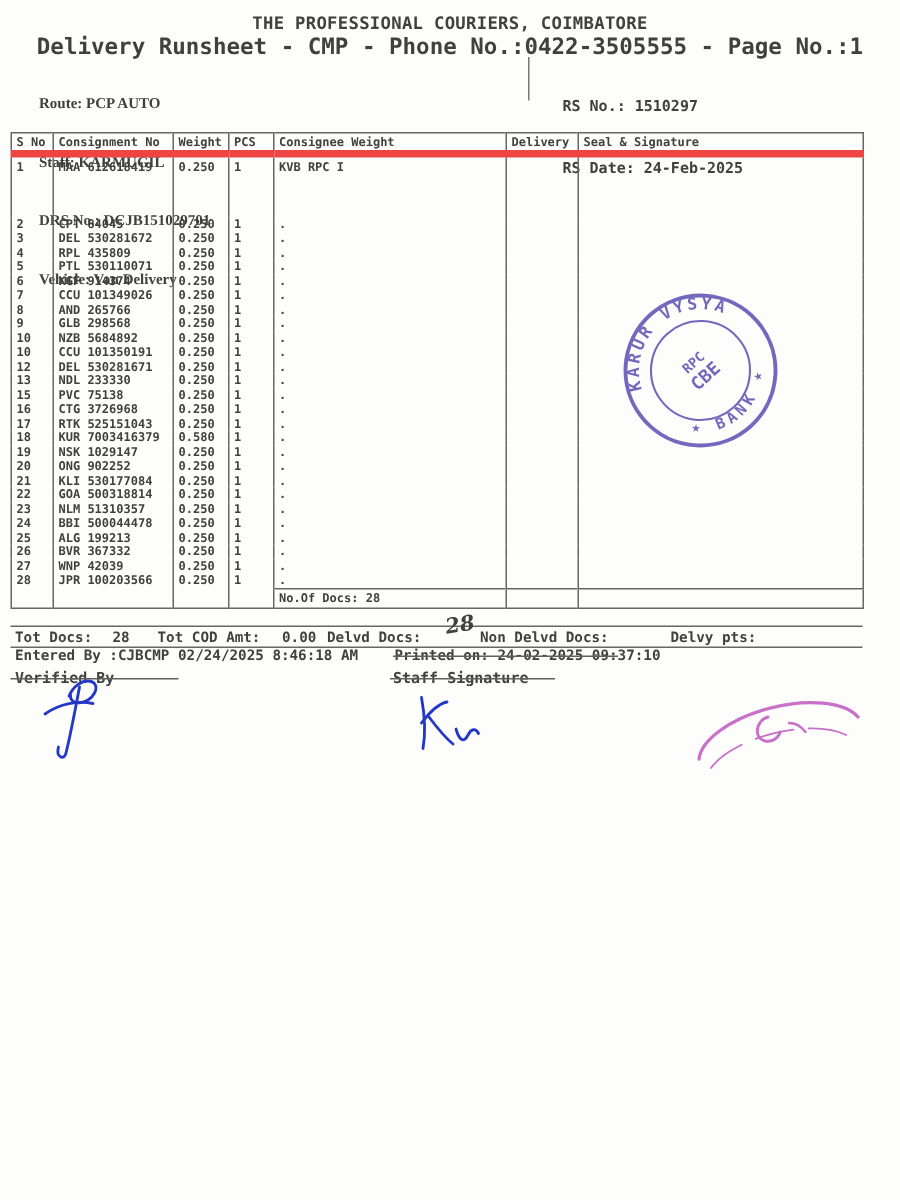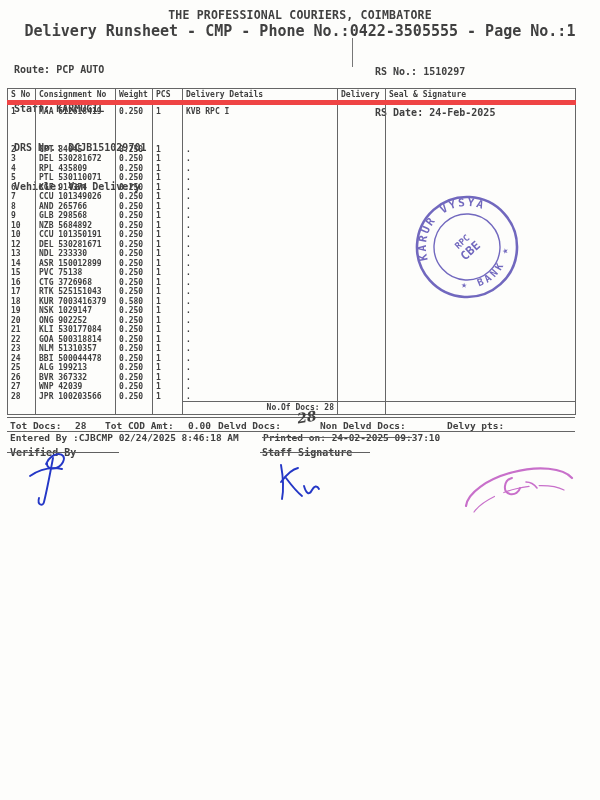--- a/index.html
+++ b/index.html
@@ -4,32 +4,32 @@
 <style>
   * { margin:0; padding:0; box-sizing:border-box; }
   html,body { background:#ffffff; }
   .page {
     position:relative; width:600px; height:800px; background:#fdfdfb;
     font-family:"DejaVu Sans Mono","Liberation Mono",monospace;
     font-weight:bold; color:#404040; overflow:hidden;
   }
   .title { position:absolute; top:8px; left:0; width:100%; text-align:center; font-size:11.5px; letter-spacing:.2px; }
   .subtitle { position:absolute; top:22px; left:0; width:100%; text-align:center; font-size:15px; }
-  .info-left { position:absolute; left:14px; top:37px; font-size:10px; line-height:13px; white-space:pre; }
+  .info-left { position:absolute; left:26px; top:37px; font-size:10px; line-height:13px; white-space:pre;font-family:Liberation Serif, serif; }
   .info-right { position:absolute; left:352px; top:38px; width:223px; height:29px;
     border-left:1px solid #777; padding-left:22px; font-size:10px; line-height:13.5px; white-space:pre; }
   table.runsheet { position:absolute; left:7px; top:88px; width:568px;
     border-collapse:collapse; table-layout:fixed; border:1px solid #666; }
   .runsheet th, .runsheet td { border-left:1px solid #666; font-weight:bold; text-align:left;
     padding:0 3px; overflow:hidden; white-space:nowrap; font-size:8px; }
   .runsheet thead th { border-bottom:5px solid #ef4444; height:14px; }
   .runsheet tbody td { height:9.5px; line-height:9.5px; }
   .runsheet tr.first td { height:42px; line-height:11px; vertical-align:top; padding-top:1px; }
   .runsheet tr.docs-row td { height:13px; line-height:12px; }
-  .runsheet tr.docs-row td.topline { border-top:1px solid #666;text-align:right; }
+  .runsheet tr.docs-row td.topline { border-top:1px solid #666; }
   .totals-box { position:absolute; left:7px; top:417px; width:568px; height:15px;
     border-top:1px solid #666; border-bottom:1px solid #666; font-size:9.5px; }
   .totals-box span { position:absolute; top:2px; white-space:pre; }
   .footer-line { position:absolute; font-size:9.5px; white-space:pre; }
   .verify-label { position:absolute; font-size:10px; white-space:pre; }
   .hline { position:absolute; height:1px; background:#606060; }
   .hand28 { position:absolute; left:297px; top:409px; font-family:"DejaVu Serif","Liberation Serif",serif;
     font-style:italic; font-size:14px; transform:rotate(-9deg); }
   .stamp-main { position:absolute; left:405px; top:185px; }
   .stamp-corner { position:absolute; left:460px; top:448px; }
@@ -66,21 +66,21 @@
       <col style="width:155px">
         <col style="width:48px">
         <col style="width:190px">
     </colgroup>
     <thead>
       <tr>
         <th>S No</th>
         <th>Consignment No</th>
         <th>Weight</th>
         <th>PCS</th>
-        <th>Delivery Details</th>
+        <th>Consignee Weight</th>
         <th>Delivery</th>
         <th>Seal &amp; Signature</th>
       </tr>
     </thead>
     <tbody id="table-body">
         <tr class="first">
       <td>1</td>
       <td>MAA 612618419</td>
       <td>0.250</td>
       <td>1</td>
@@ -183,29 +183,20 @@
       <td>DEL 530281671</td>
       <td>0.250</td>
       <td>1</td>
       <td>.</td>
       <td></td>
       <td></td>
     </tr>
         <tr>
       <td>13</td>
       <td>NDL 233330</td>
-      <td>0.250</td>
-      <td>1</td>
-      <td>.</td>
-      <td></td>
-      <td></td>
-    </tr>
-        <tr>
-      <td>14</td>
-      <td>ASR 150012899</td>
       <td>0.250</td>
       <td>1</td>
       <td>.</td>
       <td></td>
       <td></td>
     </tr>
         <tr>
       <td>15</td>
       <td>PVC 75138</td>
       <td>0.250</td>

